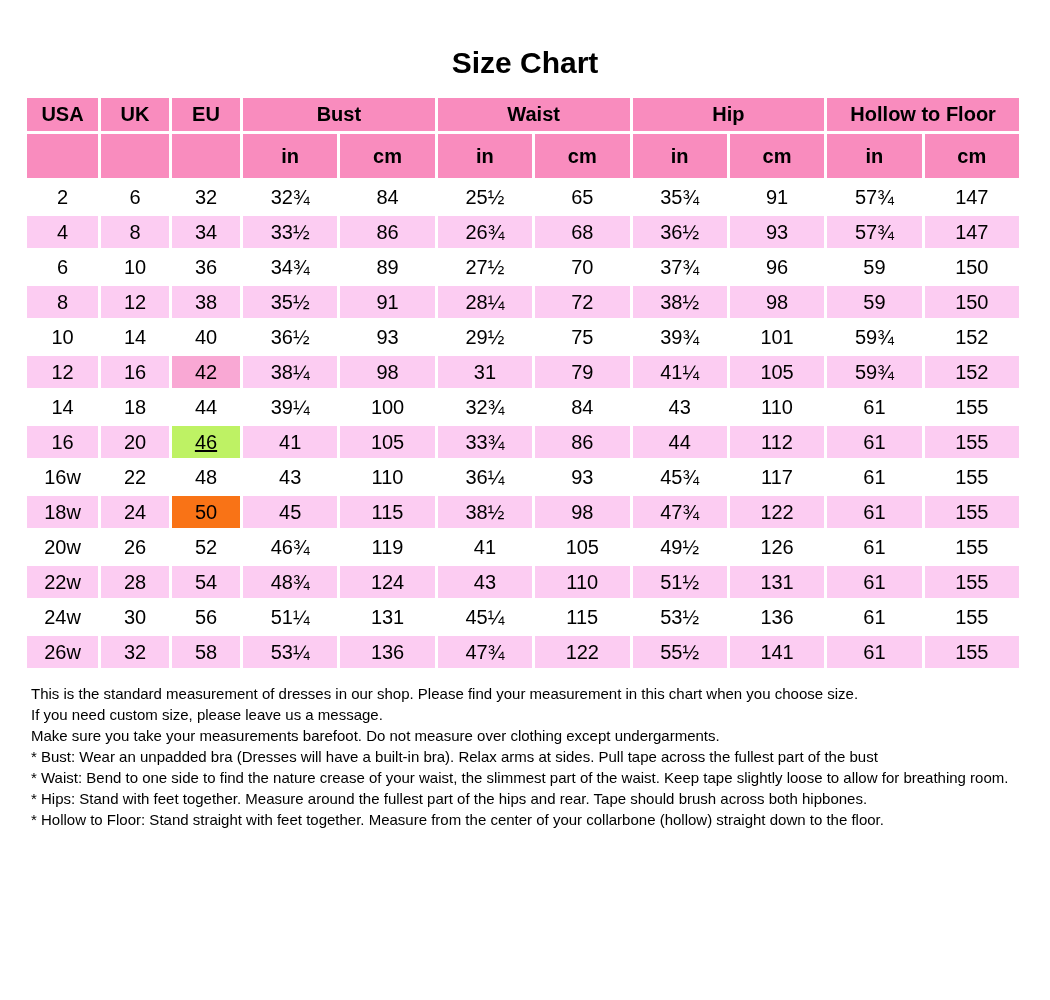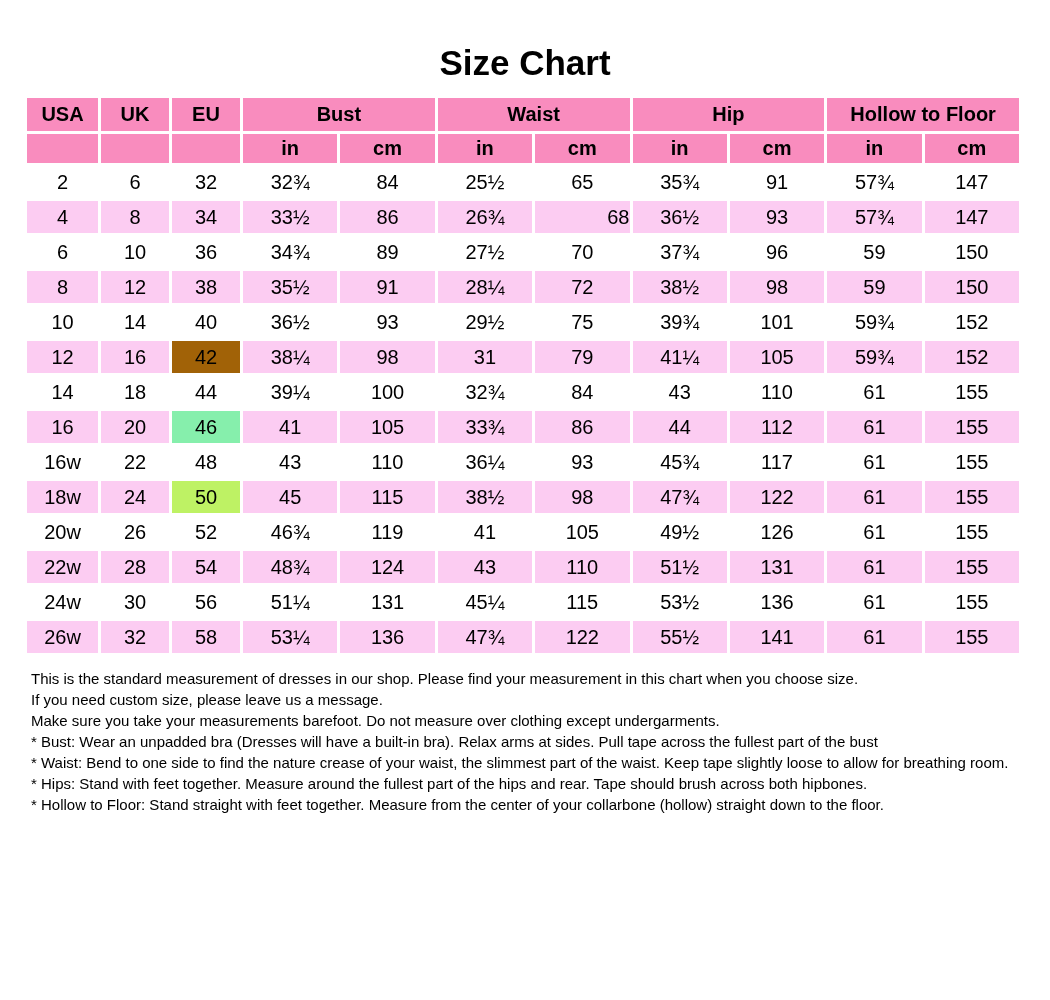--- a/index.html
+++ b/index.html
@@ -6,21 +6,21 @@
   html, body {
     margin: 0; padding: 0;
     width: 1050px; height: 1000px;
     background: #ffffff;
     font-family: "Liberation Sans", sans-serif;
     color: #000000;
     overflow: hidden;
   }
   .title {
     margin: 46px 0 0 0;
-    font-size: 35px;
+    font-size: 30px;
     line-height: 33px;
     font-weight: bold;
     text-align: center;
   }
   table.size-chart {
     border-collapse: separate;
     border-spacing: 3px;
     table-layout: fixed;
     width: 998px;
     margin: 16px 0 0 24px;
@@ -29,21 +29,21 @@
   table.size-chart td {
     text-align: center;
     vertical-align: middle;
     padding: 0;
     font-size: 20px;
     overflow: hidden;
     white-space: nowrap;
   }
   thead th { font-weight: bold; }
   thead tr.groups th { height: 33px; }
-  thead tr.units  th { height: 29px; }
+  thead tr.units  th { height: 44px; }
   tbody td { height: 32px; font-weight: normal; }
   tbody tr:nth-child(odd)  td { background: #ffffff; }
   .text-block {
     margin: 12px 0 0 31px;
     width: 1002px;
     font-size: 15px;
     line-height: 21px;
   }
   .text-block p { margin: 0; }
   .howto-heading {
@@ -116,21 +116,21 @@
           <td>57¾</td>
           <td>147</td>
         </tr>
         <tr>
           <td style="background: rgb(252, 204, 242);">4</td>
           <td style="background: rgb(252, 204, 242);">8</td>
           <td style="background: rgb(252, 204, 242);">34</td>
           <td style="background: rgb(252, 204, 242);">33½</td>
           <td style="background: rgb(252, 204, 242);">86</td>
           <td style="background: rgb(252, 204, 242);">26¾</td>
-          <td style="background: rgb(252, 204, 242); text-align: right;">68</td>
+          <td style="background: rgb(252, 204, 242);">68</td>
           <td style="background: rgb(252, 204, 242);">36½</td>
           <td style="background: rgb(252, 204, 242);">93</td>
           <td style="background: rgb(252, 204, 242);">57¾</td>
           <td style="background: rgb(252, 204, 242);">147</td>
         </tr>
         <tr>
           <td>6</td>
           <td>10</td>
           <td>36</td>
           <td>34¾</td>
@@ -164,21 +164,21 @@
           <td>29½</td>
           <td>75</td>
           <td>39¾</td>
           <td>101</td>
           <td>59¾</td>
           <td>152</td>
         </tr>
         <tr>
           <td style="background: rgb(252, 204, 242);">12</td>
           <td style="background: rgb(252, 204, 242);">16</td>
-          <td style="background: #a16207;">42</td>
+          <td style="background: #f9a8d4;">42</td>
           <td style="background: rgb(252, 204, 242);">38¼</td>
           <td style="background: rgb(252, 204, 242);">98</td>
           <td style="background: rgb(252, 204, 242);">31</td>
           <td style="background: rgb(252, 204, 242);">79</td>
           <td style="background: rgb(252, 204, 242);">41¼</td>
           <td style="background: rgb(252, 204, 242);">105</td>
           <td style="background: rgb(252, 204, 242);">59¾</td>
           <td style="background: rgb(252, 204, 242);">152</td>
         </tr>
         <tr>
@@ -190,21 +190,21 @@
           <td>32¾</td>
           <td>84</td>
           <td>43</td>
           <td>110</td>
           <td>61</td>
           <td>155</td>
         </tr>
         <tr>
           <td style="background: rgb(252, 204, 242);">16</td>
           <td style="background: rgb(252, 204, 242);">20</td>
-          <td style="background: #86efac;">46</td>
+          <td style="background: #bef264; text-decoration: underline;">46</td>
           <td style="background: rgb(252, 204, 242);">41</td>
           <td style="background: rgb(252, 204, 242);">105</td>
           <td style="background: rgb(252, 204, 242);">33¾</td>
           <td style="background: rgb(252, 204, 242);">86</td>
           <td style="background: rgb(252, 204, 242);">44</td>
           <td style="background: rgb(252, 204, 242);">112</td>
           <td style="background: rgb(252, 204, 242);">61</td>
           <td style="background: rgb(252, 204, 242);">155</td>
         </tr>
         <tr>
@@ -216,21 +216,21 @@
           <td>36¼</td>
           <td>93</td>
           <td>45¾</td>
           <td>117</td>
           <td>61</td>
           <td>155</td>
         </tr>
         <tr>
           <td style="background: rgb(252, 204, 242);">18w</td>
           <td style="background: rgb(252, 204, 242);">24</td>
-          <td style="background: #bef264;">50</td>
+          <td style="background: #f97316;">50</td>
           <td style="background: rgb(252, 204, 242);">45</td>
           <td style="background: rgb(252, 204, 242);">115</td>
           <td style="background: rgb(252, 204, 242);">38½</td>
           <td style="background: rgb(252, 204, 242);">98</td>
           <td style="background: rgb(252, 204, 242);">47¾</td>
           <td style="background: rgb(252, 204, 242);">122</td>
           <td style="background: rgb(252, 204, 242);">61</td>
           <td style="background: rgb(252, 204, 242);">155</td>
         </tr>
         <tr>

